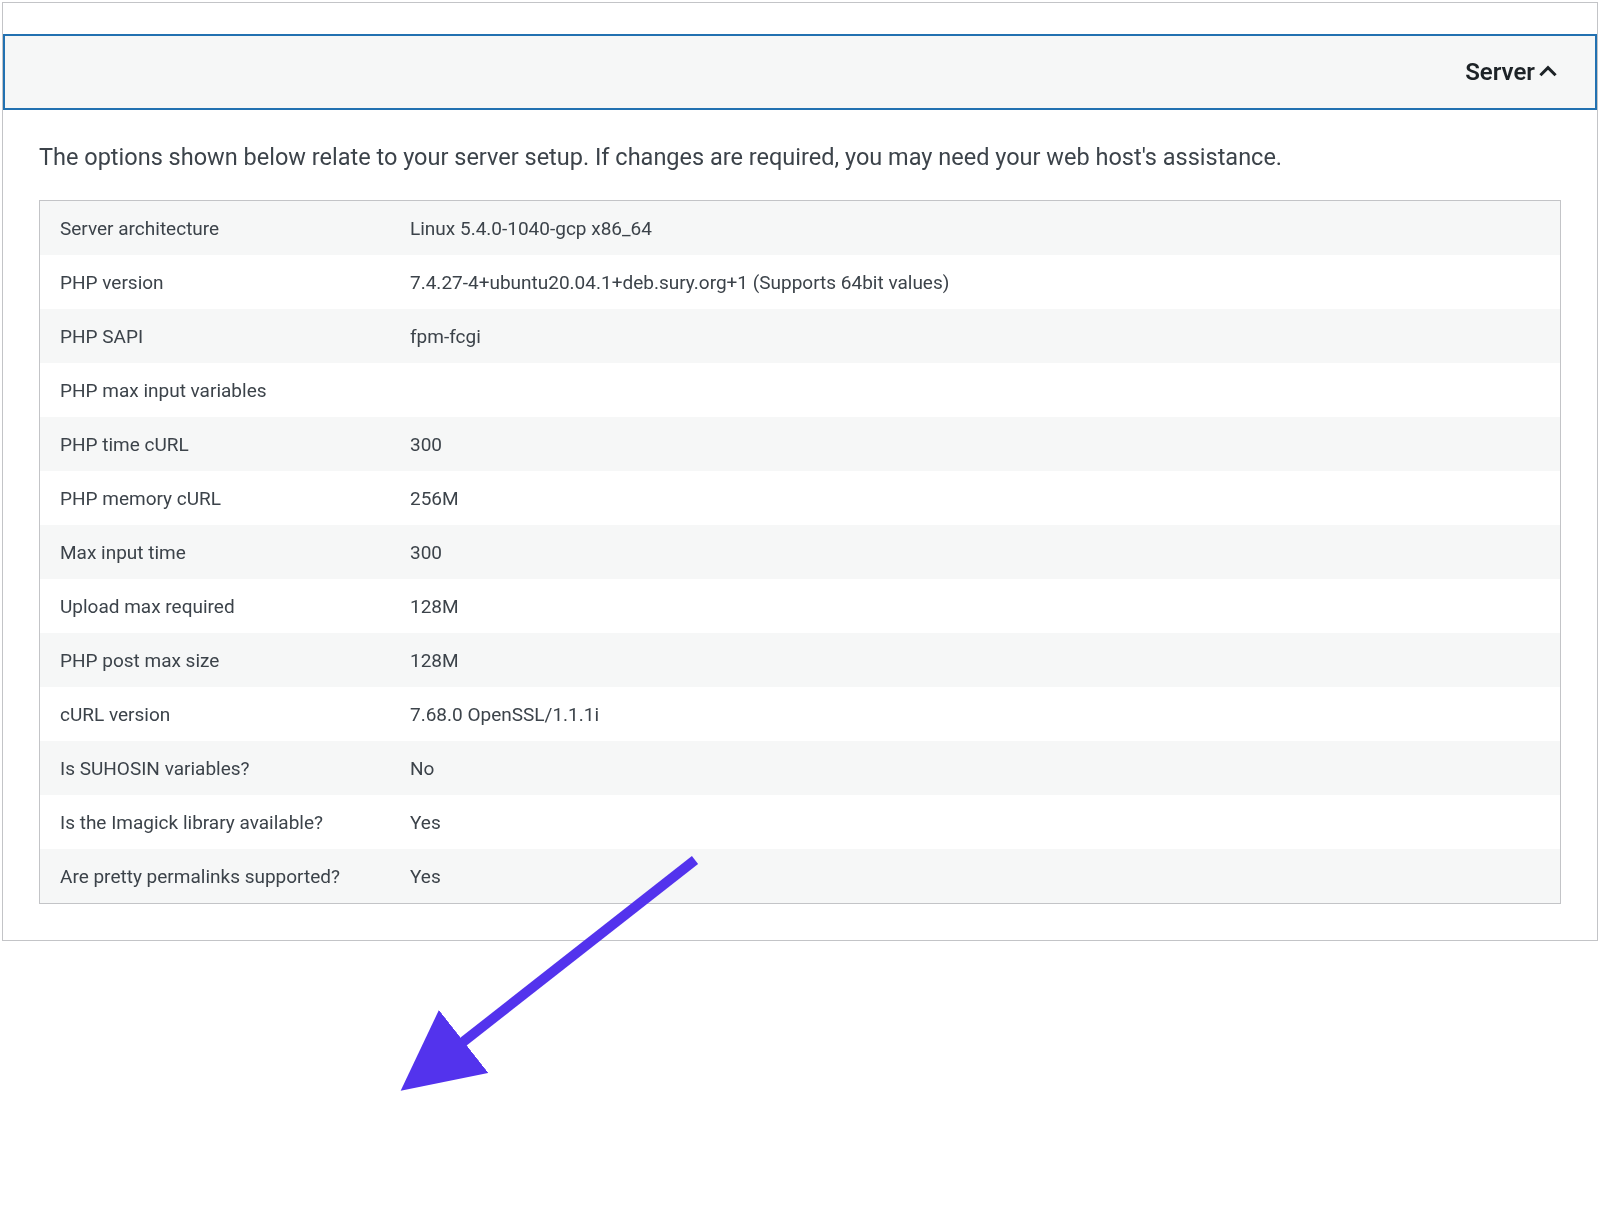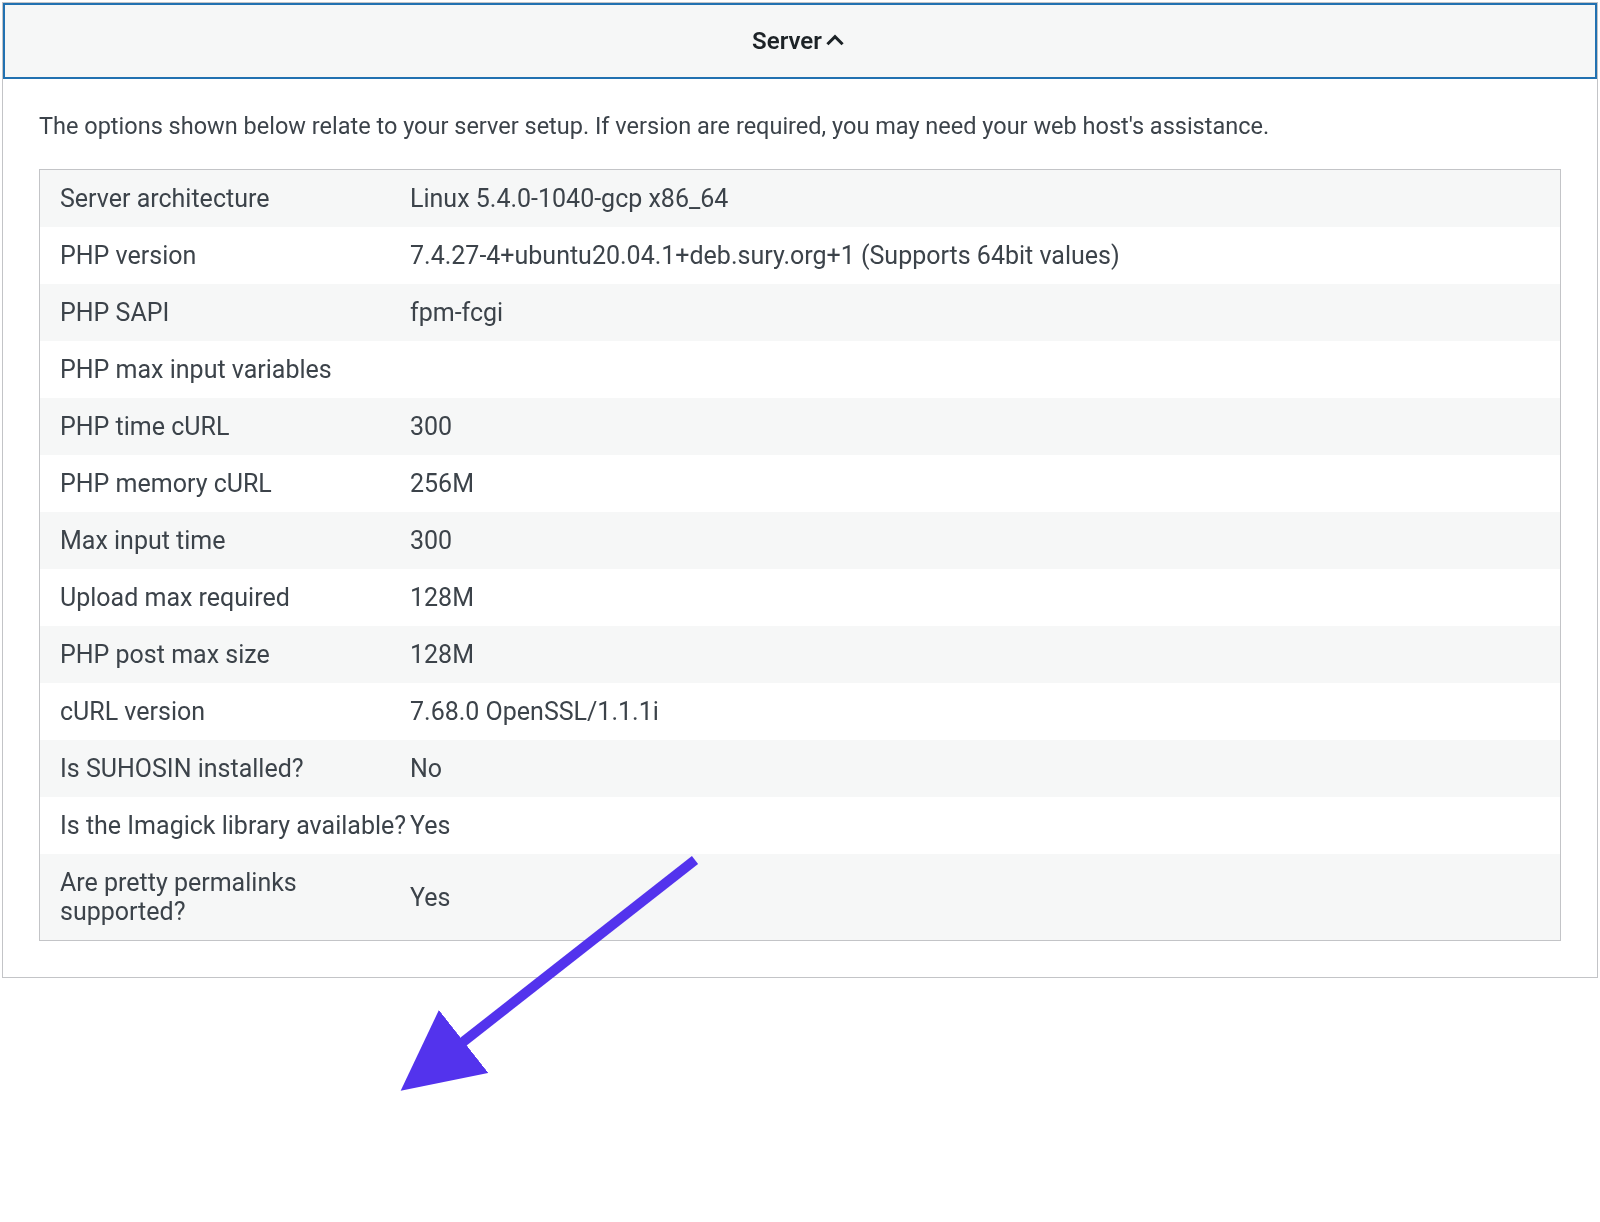--- a/index.html
+++ b/index.html
@@ -13,25 +13,26 @@
     color: #3c434a;
   }
   .panel {
     border: 1px solid #c3c4c7;
     margin: 2px;
     background: #fff;
   }
   .panel-header {
     display: flex;
     align-items: center;
-    justify-content: center;
+    justify-content: flex-end;
     padding: 22px 34px;
     background: #f6f7f7;
     border: 2px solid #2271b1;
     cursor: pointer;
+    margin-top: 31px;
   }
   .panel-title {
     font-size: 24px;
     font-weight: 600;
     color: #1d2327;
   }
   .chevron {
     width: 26px;
     height: 26px;
     display: inline-flex;
@@ -54,21 +55,21 @@
     margin: 0 0 26px 0;
     line-height: 1.45;
   }
   .info-table {
     border: 1px solid #c3c4c7;
     width: 100%;
   }
   .info-row {
     display: flex;
     align-items: center;
-    font-size: 25px;
+    font-size: 19px;
     color: #3c434a;
     padding: 14px 20px;
     min-height: 54px;
   }
   .info-row:nth-child(odd) {
     background: #f6f7f7;
   }
   .info-row:nth-child(even) {
     background: #ffffff;
   }
@@ -90,21 +91,21 @@
 <div class="panel">
   <div class="panel-header">
     <span class="panel-title">Server</span>
     <span class="chevron">
       <svg viewBox="0 0 24 24">
           <polyline points="5 15 12 8 19 15"></polyline>
         </svg>
     </span>
   </div>
   <div class="panel-body">
-    <p class="intro">The options shown below relate to your server setup. If version are required, you may need your web host's assistance.</p>
+    <p class="intro">The options shown below relate to your server setup. If changes are required, you may need your web host's assistance.</p>
     <div class="info-table">
       <div class="info-row">
         <div class="info-label">Server architecture</div>
         <div class="info-value">Linux 5.4.0-1040-gcp x86_64</div>
       </div>
       <div class="info-row">
         <div class="info-label">PHP version</div>
         <div class="info-value">7.4.27-4+ubuntu20.04.1+deb.sury.org+1 (Supports 64bit values)</div>
       </div>
       <div class="info-row">
@@ -132,21 +133,21 @@
       </div>
       <div class="info-row">
         <div class="info-label">PHP post max size</div>
         <div class="info-value">128M</div>
       </div>
       <div class="info-row">
         <div class="info-label">cURL version</div>
         <div class="info-value">7.68.0 OpenSSL/1.1.1i</div>
       </div>
       <div class="info-row">
-        <div class="info-label">Is SUHOSIN installed?</div>
+        <div class="info-label">Is SUHOSIN variables?</div>
         <div class="info-value">No</div>
       </div>
       <div class="info-row">
         <div class="info-label">Is the Imagick library available?</div>
         <div class="info-value">Yes</div>
       </div>
       <div class="info-row">
         <div class="info-label">Are pretty permalinks supported?</div>
         <div class="info-value">Yes</div>
       </div>

